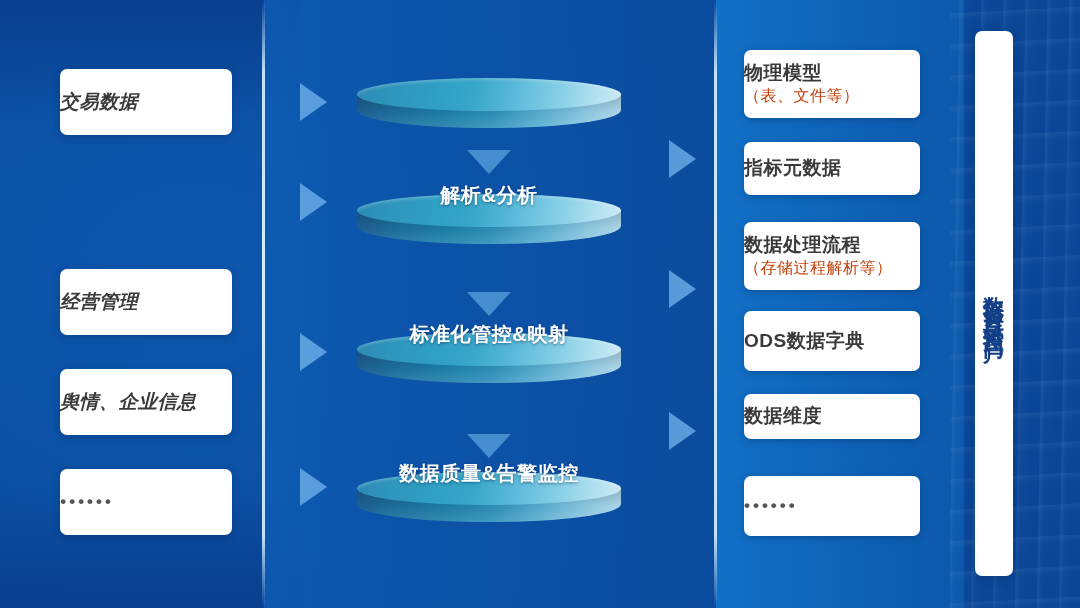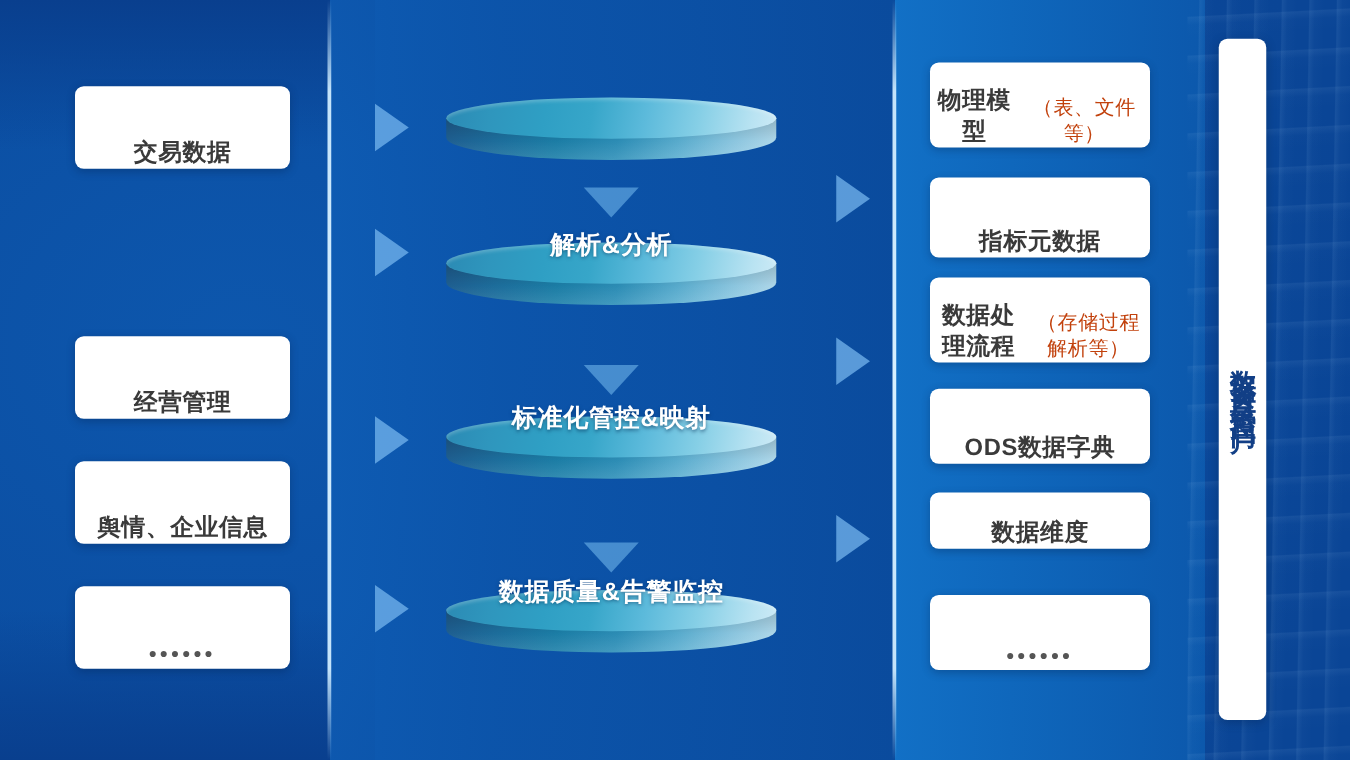--- a/index.html
+++ b/index.html
@@ -77,35 +77,35 @@
         rgba(255,255,255,0.00) 31px);
   }
 
   
   .card {
     position: absolute;
     background: #ffffff;
     border-radius: 7px;
     box-shadow: 0 2px 7px rgba(2,30,70,.30);
     display: flex;
-    flex-direction: row;
-    align-items: flex-end;
+    flex-direction: column;
+    align-items: flex-start;
     justify-content: center;
     color: #3c3c3c;
     text-align: center;
     line-height: 1.28;
   }
   .card .t1 { font-size: 19px; font-weight: 700; letter-spacing: .5px; color: #3a3a3a; }
   .card .t2 { font-size: 16px; font-weight: 400; letter-spacing: .5px; color: #c2410c; margin-top: 1px;}
   .card .dots {
     font-size: 17px; font-weight: 700; letter-spacing: 3px; color: #555;
   }
 
   
-  .left-card { left: 60px; width: 172px; height: 66px; }
+  .left-card { left: 60px; width: 172px; height: 66px; font-style: italic; }
   .left-card .t1 { font-size: 19px; }
 
   
   .right-card { left: 744px; width: 176px; }
 
   
   .arrow-right {
     position: absolute;
     width: 0; height: 0;
     border-top: 19px solid transparent;
@@ -247,21 +247,21 @@
   </div>
 
   <div class="arrow-right" style="left:669px; top:140px;"></div>
   <div class="arrow-right" style="left:669px; top:270px;"></div>
   <div class="arrow-right" style="left:669px; top:412px;"></div>
 
   <div class="card right-card" style="top:50px; height:68px;">
     <span class="t1">物理模型</span>
     <span class="t2">（表、文件等）</span>
   </div>
-  <div class="card right-card" style="top:142px; height:64px;">
+  <div class="card right-card" style="top:142px; height:53px;">
     <span class="t1">指标元数据</span>
   </div>
   <div class="card right-card" style="top:311px; height:60px;">
     <span class="t1">ODS数据字典</span>
   </div>
   <div class="card right-card" style="top:222px; height:68px;">
     <span class="t1">数据处理流程</span>
     <span class="t2">（存储过程解析等）</span>
   </div>
   <div class="card right-card" style="top:394px; height:45px;">

